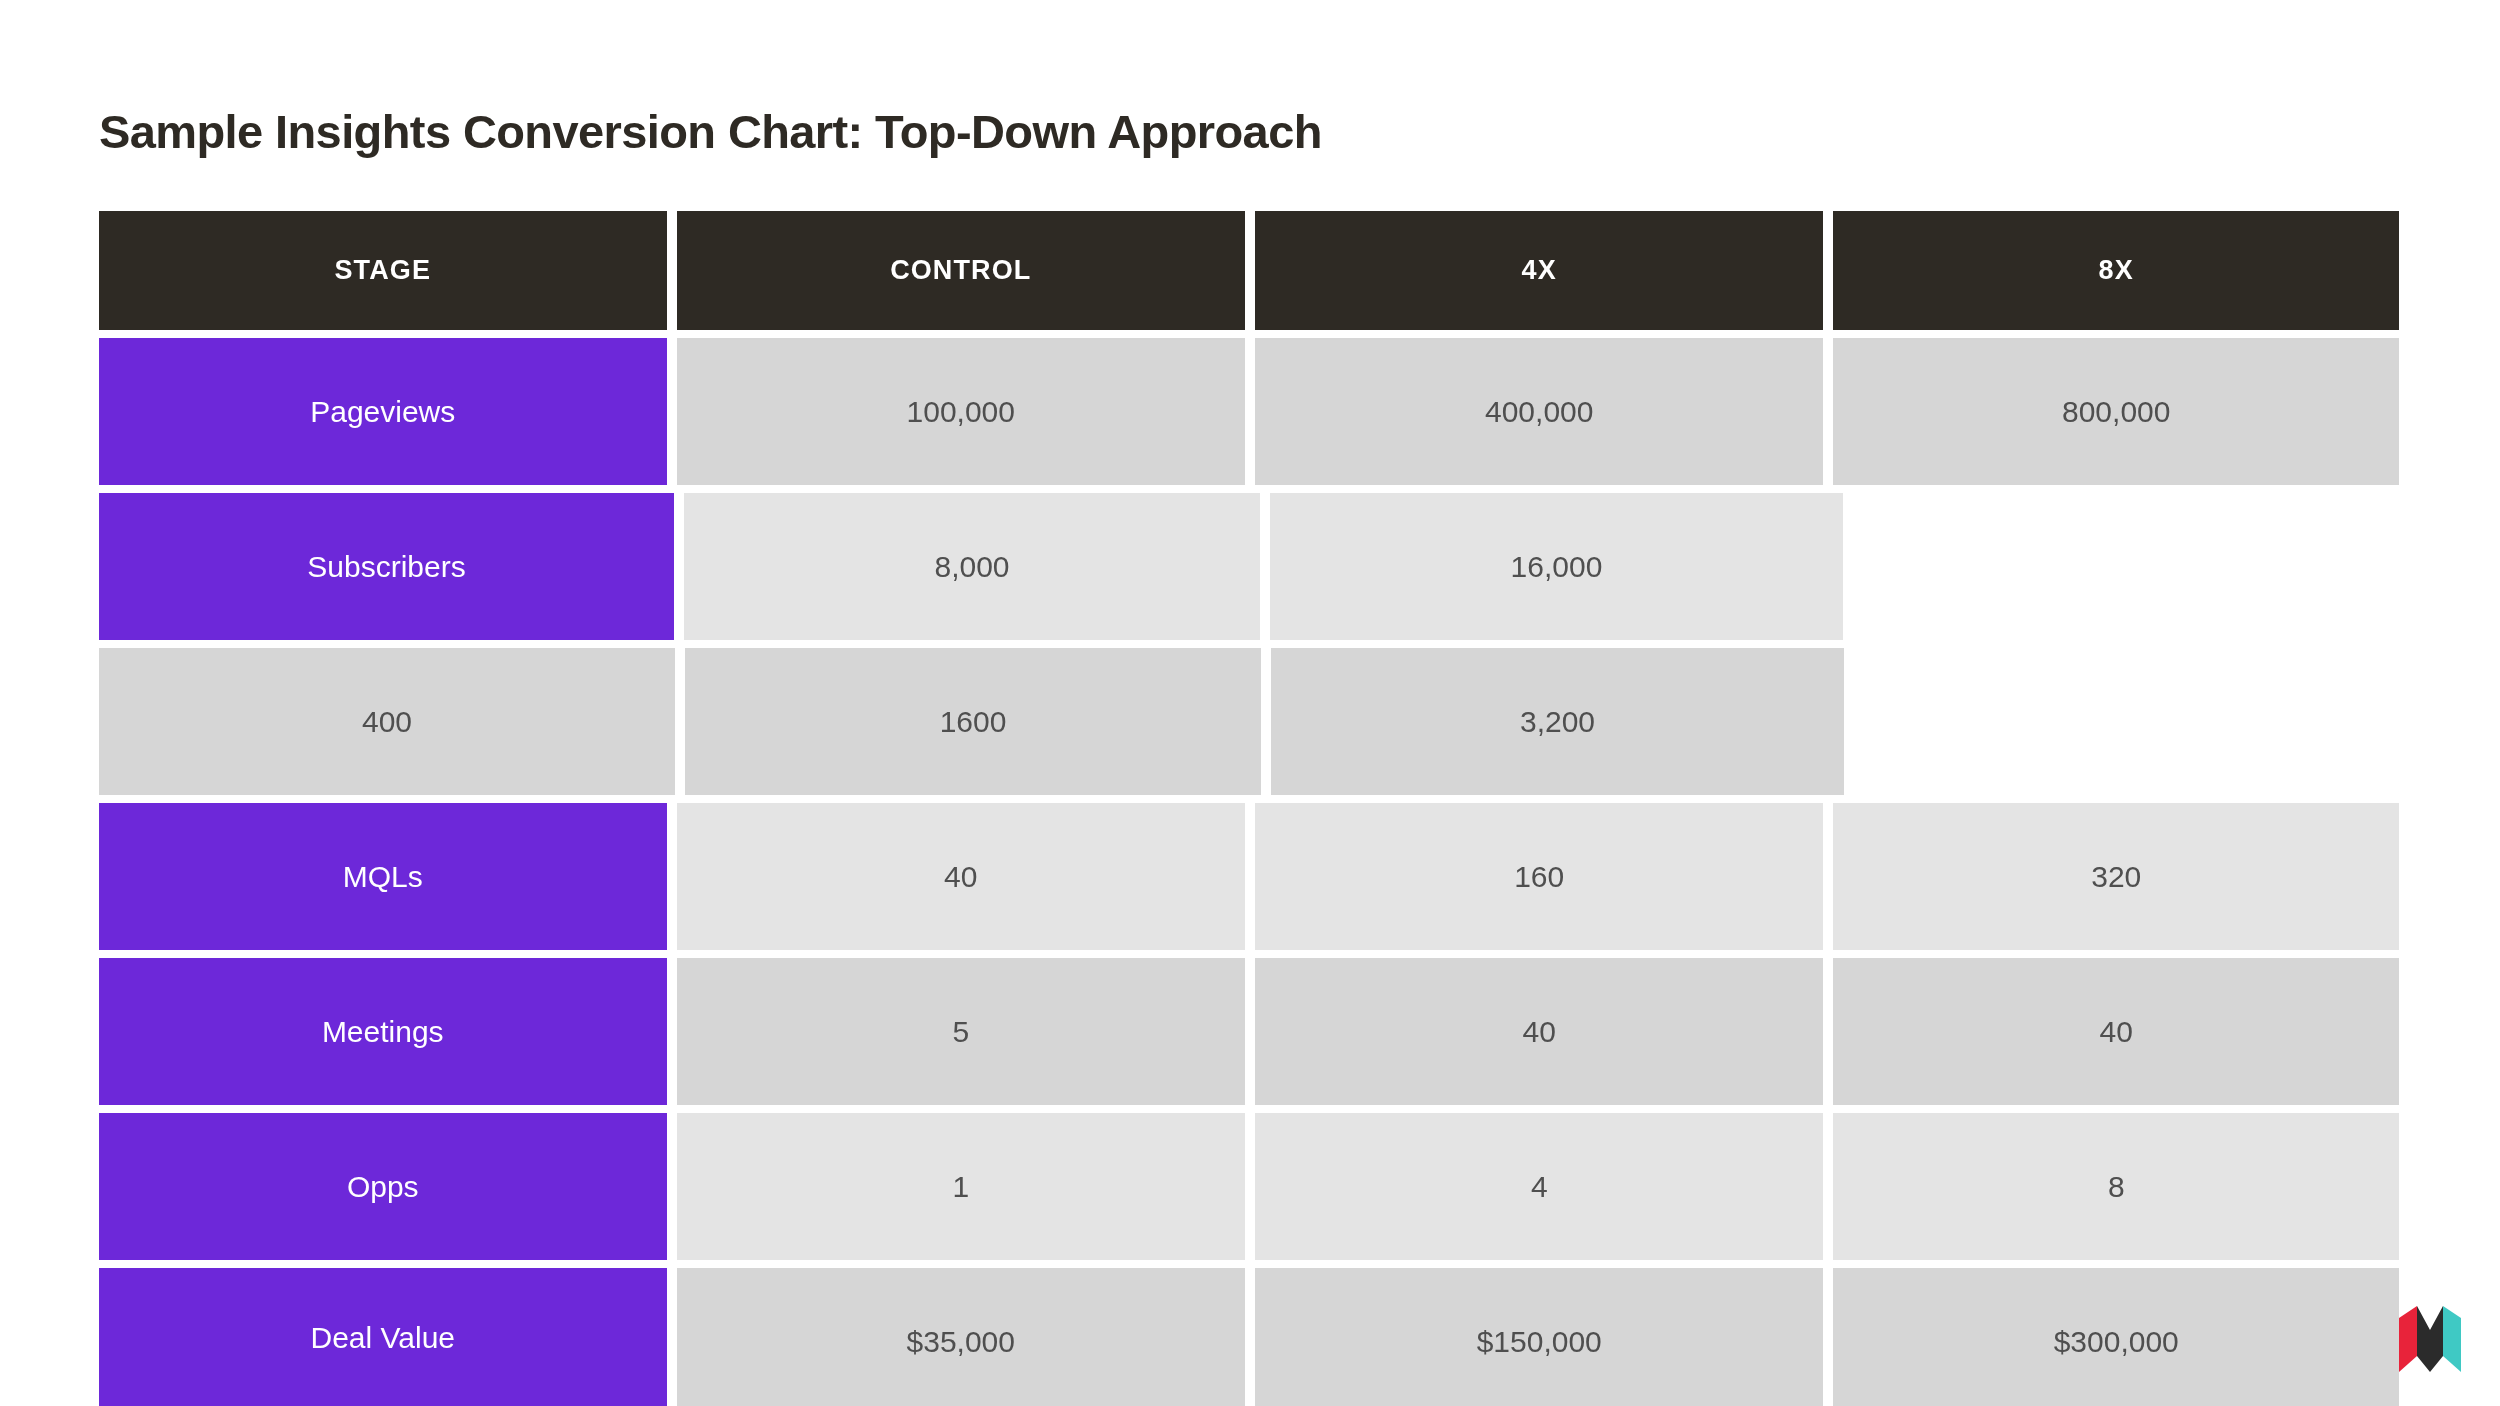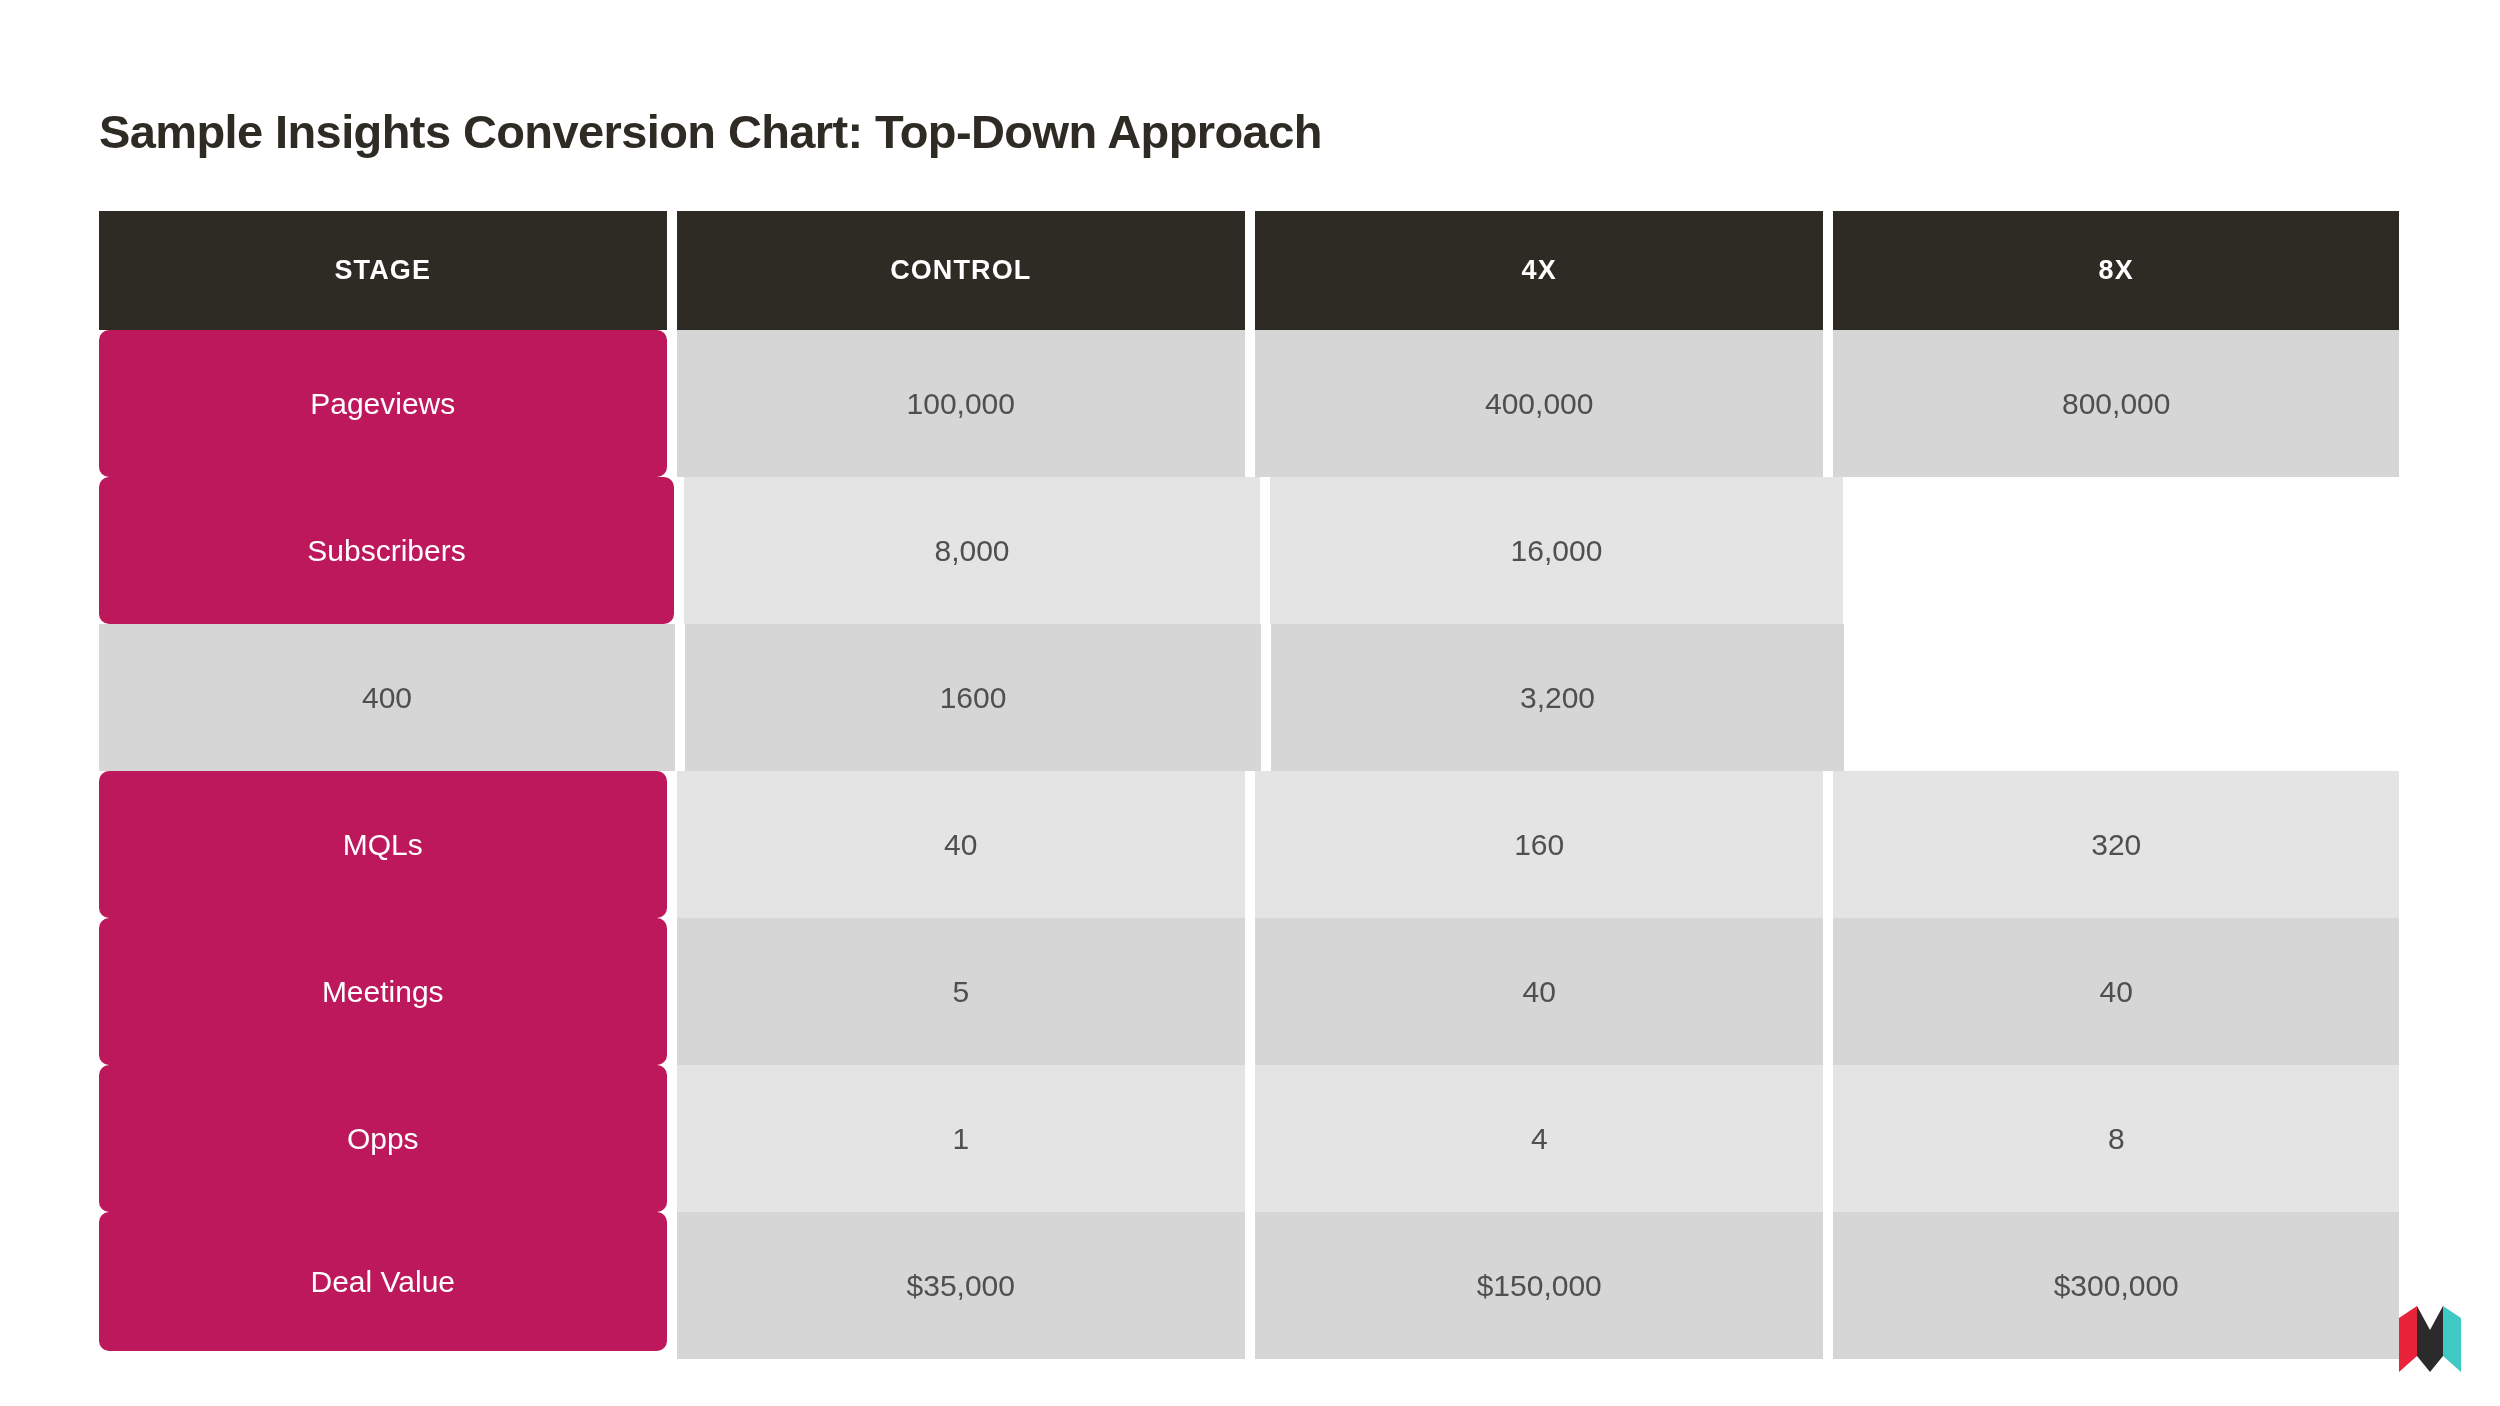--- a/index.html
+++ b/index.html
@@ -33,20 +33,21 @@
   .table {
     position: absolute;
     left: 99px;
     top: 211px;
     width: 2300px;
   }
 
   .row {
     display: flex;
     width: 100%;
+    margin-bottom: 8px;
   }
 
   .cell {
     display: flex;
     align-items: center;
     justify-content: center;
     text-align: center;
   }
 
   
@@ -63,25 +64,24 @@
     font-size: 27px;
     font-weight: bold;
     letter-spacing: 1.1px;
   }
 
   .data-row { height: 147px; }
 
   .data-row .cell { height: 147px; }
 
   .stage-cell {
-    background: #be185d;
+    background: #6d28d9;
     color: #ffffff;
     font-size: 30px;
     font-weight: 400;
-    border-radius: 10px;
   }
 
   .value-cell {
     color: #4F4F4F;
     font-size: 30px;
     font-weight: 400;
   }
 
   .shade-dark  { background: #D6D6D6; }
   .shade-light { background: #E4E4E4; }

